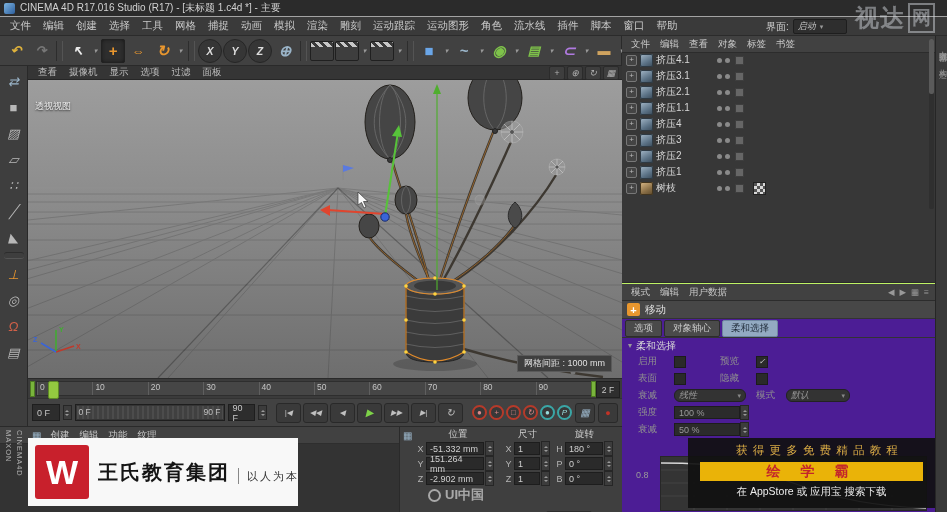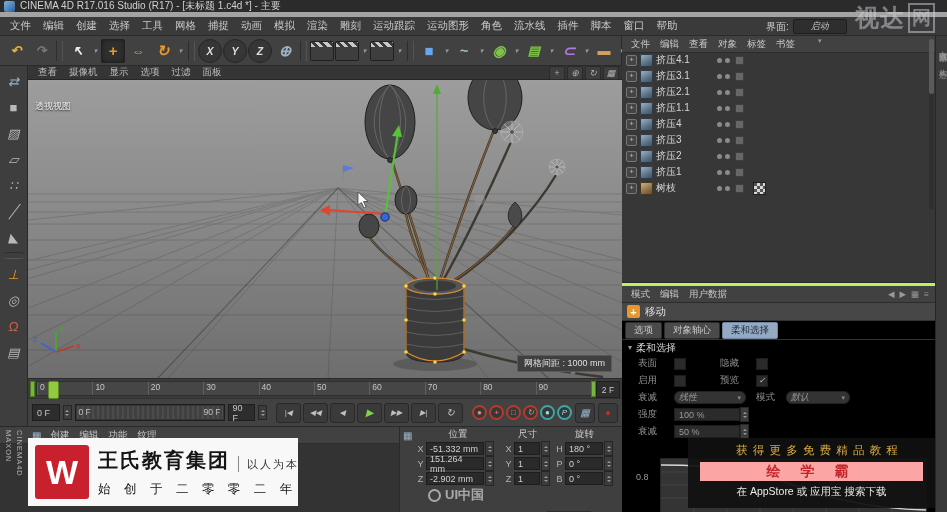--- a/index.html
+++ b/index.html
@@ -1,29 +1,29 @@
 <!DOCTYPE html>
 <html><head>
 <meta charset="utf-8">
 <style>
   html,body{margin:0;padding:0;background:#222;}
   #root{position:relative;width:947px;height:512px;overflow:hidden;background:#3c3c3c;
         font-family:"Liberation Sans",sans-serif;font-size:10px;color:#cccccc;user-select:none;}
 
   
   #titlebar{position:absolute;left:0;top:0;width:947px;height:17px;background:#2b2b2b;
-            border-bottom:5px solid #a3a3a3;display:flex;align-items:center;gap:5px;padding-left:4px;box-sizing:border-box;}
+            border-bottom:1px solid #a3a3a3;display:flex;align-items:center;gap:5px;padding-left:4px;box-sizing:border-box;}
   .app-ico{width:11px;height:11px;border-radius:2px;background:linear-gradient(135deg,#7db4e0,#2d5f9e);}
   .title-text{color:#d2d2d2;font-size:10px;white-space:nowrap;}
   #menubar{position:absolute;left:0;top:17px;width:947px;height:19px;background:#3a3a3a;
            border-bottom:1px solid #2b2b2b;display:flex;align-items:center;padding:0 4px;box-sizing:border-box;}
   .menu-item{padding:2px 6px;color:#c9c9c9;font-size:10.5px;white-space:nowrap;}
   #menubar-right{position:absolute;left:766px;top:19px;height:15px;display:flex;align-items:center;gap:4px;z-index:5;}
   .mini-select{height:13px;min-width:44px;background:#2e2e2e;border:1px solid #1e1e1e;border-radius:2px;
-               display:flex;align-items:center;gap:4px;padding:0 4px;color:#c4c4c4;font-size:9px;flex-direction:column;}
+               display:flex;align-items:center;gap:4px;padding:0 4px;color:#c4c4c4;font-size:9px;}
   .mini-select b{font-size:7px;color:#999;font-weight:normal;}
 
   
   #toolbar{position:absolute;left:0;top:36px;width:622px;height:30px;background:#414141;
            border-bottom:1px solid #2a2a2a;border-right:1px solid #2a2a2a;display:flex;align-items:center;
            gap:1px;padding-left:4px;box-sizing:border-box;}
   .tbi{width:24px;height:24px;border-radius:3px;display:flex;align-items:center;justify-content:center;
        font-size:13px;color:#c9c9c9;flex:none;}
   .tbi .g{font-weight:bold;}
   .tbi.big .g{font-size:15px;}
@@ -135,21 +135,21 @@
   .obj-name{width:58px;white-space:nowrap;overflow:hidden;}
   .vis-dot{width:5px;height:5px;border-radius:50%;background:#8a8a8a;flex:none;}
   .layer-sq{width:7px;height:7px;background:#666;border:1px solid #3e3e3e;flex:none;margin-left:2px;}
   .tex-tag{width:11px;height:11px;border:1px solid #222;margin-left:6px;flex:none;visibility:hidden;
            background:repeating-conic-gradient(#d8d8d8 0% 25%,#555 0% 50%) 0 0/6px 6px;}
   .has-tag .tex-tag{visibility:visible;}
   #om-scroll{position:absolute;right:1px;top:3px;width:5px;height:170px;background:#2f2f2f;border-radius:2px;}
   #om-scroll .thumb{width:5px;height:55px;background:#5a5a5a;border-radius:2px;}
 
   
-  #am{position:absolute;left:622px;top:283px;width:313px;height:229px;background:#000000;border-top:3px solid #bef264;box-sizing:border-box;}
+  #am{position:absolute;left:622px;top:283px;width:313px;height:229px;background:#4c1d95;border-top:1px solid #bef264;box-sizing:border-box;}
   #am .head{height:16px;background:#414141;border-bottom:1px solid #2c2c2c;display:flex;align-items:center;padding:0 6px 0 4px;}
   #am .head .menu-item{font-size:9.5px;padding:1px 5px;}
   #am-head-icons{margin-left:auto;display:flex;gap:5px;color:#999;font-size:8.5px;}
   #am-tool{height:17px;background:#474747;border-bottom:1px solid #333;display:flex;align-items:center;gap:5px;padding-left:5px;}
   #am-tool .tool-ico{width:13px;height:13px;border-radius:2px;background:#e8962e;color:#fff;font-size:11px;font-weight:bold;
                      display:flex;align-items:center;justify-content:center;}
   #am-tool .tool-label{color:#e0e0e0;font-size:10.5px;}
   #am-tabs{height:18px;display:flex;gap:2px;align-items:center;padding:0 3px;border-bottom:1px solid #333;}
   .tab{background:#4a4a4a;border:1px solid #2c2c2c;border-radius:2px;padding:1px 8px;color:#c9c9c9;font-size:9.5px;}
   .tab.selected{background:#93aac2;border-color:#6e86a0;color:#1c2836;}
@@ -178,21 +178,21 @@
               display:flex;align-items:center;justify-content:center;flex:none;}
   #brand-text{margin-left:9px;}
   #brand-row1{display:flex;align-items:flex-end;gap:8px;}
   #brand-company{color:#141414;font-size:20px;font-weight:bold;letter-spacing:2px;white-space:nowrap;}
   #brand-div{width:1px;height:16px;background:#888;margin-bottom:2px;}
   #brand-slogan{color:#333;font-size:11px;letter-spacing:2px;margin-bottom:2px;white-space:nowrap;}
   #brand-row2{color:#141414;font-size:12.5px;letter-spacing:5px;margin-top:7px;white-space:nowrap;}
   #ad-overlay{position:absolute;left:688px;top:438px;width:247px;height:70px;background:rgba(16,16,16,.92);z-index:56;
               box-sizing:border-box;padding-top:5px;}
   #ad-line1{text-align:center;color:#d6a944;font-size:11.5px;letter-spacing:1px;white-space:nowrap;margin-left:12px;}
-  #ad-line2{margin:4px 12px 0;background:#fca5a5;color:#c3262b;font-size:14px;font-weight:bold;letter-spacing:8px;
+  #ad-line2{margin:4px 12px 0;background:#eab308;color:#c3262b;font-size:14px;font-weight:bold;letter-spacing:8px;
             text-align:center;height:19px;line-height:19px;}
   #ad-line3{margin-top:4px;text-align:center;color:#ececec;font-size:10.5px;white-space:nowrap;}
   #wm-topright{position:absolute;left:855px;top:2px;z-index:70;display:flex;align-items:center;
                color:rgba(205,210,215,.5);font-weight:bold;}
   #wm-topright .t1{font-size:24px;letter-spacing:1px;}
   #wm-topright .t2{font-size:19px;border:2px solid rgba(205,210,215,.5);padding:0 2px;margin-left:3px;}
   #wm-uichina{position:absolute;left:428px;top:486px;z-index:58;display:flex;align-items:center;gap:4px;opacity:.55;}
   #wm-uichina .ring{width:13px;height:13px;border:2px solid #fff;border-radius:50%;box-sizing:border-box;}
   #wm-uichina .txt{color:#fff;font-size:13px;font-weight:bold;}
 </style>
@@ -910,32 +910,32 @@
 
     <span class="tab">选项</span>
         <span class="tab">对象轴心</span>
         <span class="tab selected">柔和选择</span>
       </div>
     <div id="am-section">
       <span class="sc">▾</span>
       <span>柔和选择</span>
     </div>
     <div class="prow">
+      <span class="plabel">启用</span>
+      <span class="chk"></span>
+      <span class="pgap"></span>
+      <span class="plabel">预览</span>
+      <span class="chk"><i>✓</i></span>
+    </div>
+    <div class="prow">
       <span class="plabel">表面</span>
       <span class="chk"></span>
       <span class="pgap"></span>
       <span class="plabel">隐藏</span>
       <span class="chk"></span>
-    </div>
-    <div class="prow">
-      <span class="plabel">启用</span>
-      <span class="chk"></span>
-      <span class="pgap"></span>
-      <span class="plabel">预览</span>
-      <span class="chk"><i>✓</i></span>
     </div>
     <div class="prow">
       <span class="plabel">衰减</span>
       <span class="ddl pddl">
         <i>线性</i>
           <b>▾</b>
       </span>
       <span style="width:10px;"></span>
       <span class="plabel" style="width:30px;">模式</span>
       <span class="ddl" style="width:64px;color:#9a9a9a;">
@@ -985,21 +985,20 @@
   </div>
 
   <div id="brand-banner">
     <div id="brand-logo">W</div>
     <div id="brand-text">
       <div id="brand-row1">
         <span id="brand-company">王氏教育集团</span>
         <span id="brand-div"></span>
         <span id="brand-slogan">以人为本</span>
       </div>
-      <div id="brand-row2">始 创 于 二 零 零 二 年</div>
     </div>
   </div>
 
   <div id="ad-overlay">
     <div id="ad-line1">获 得 更 多 免 费 精 品 教 程</div>
     <div id="ad-line2">绘 学 霸</div>
     <div id="ad-line3">在 AppStore 或 应用宝 搜索下载</div>
   </div>
 
   <div id="wm-topright">

